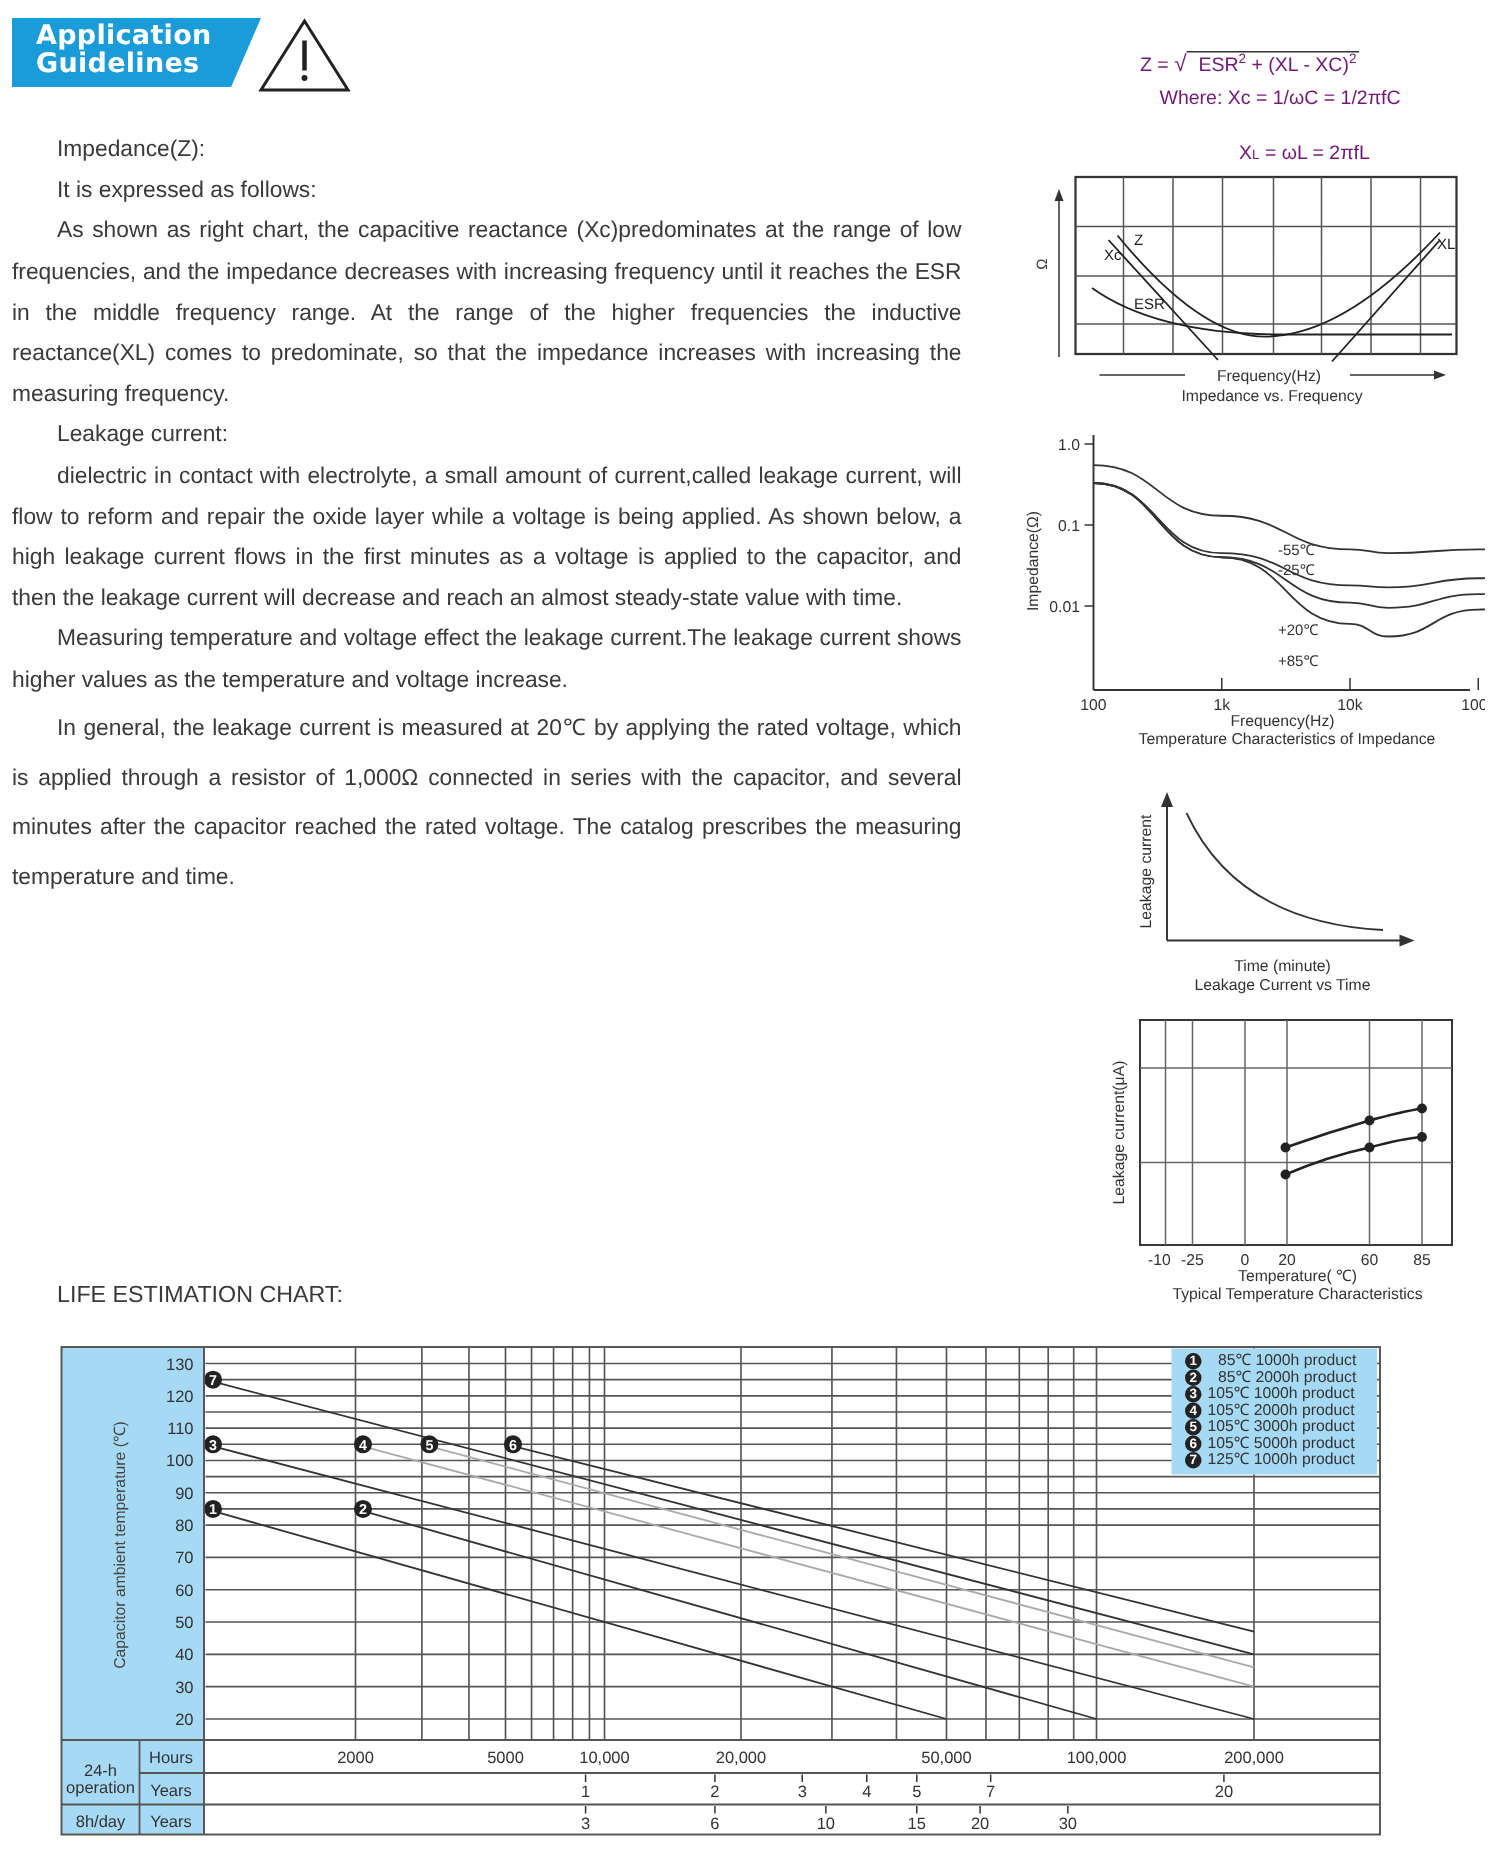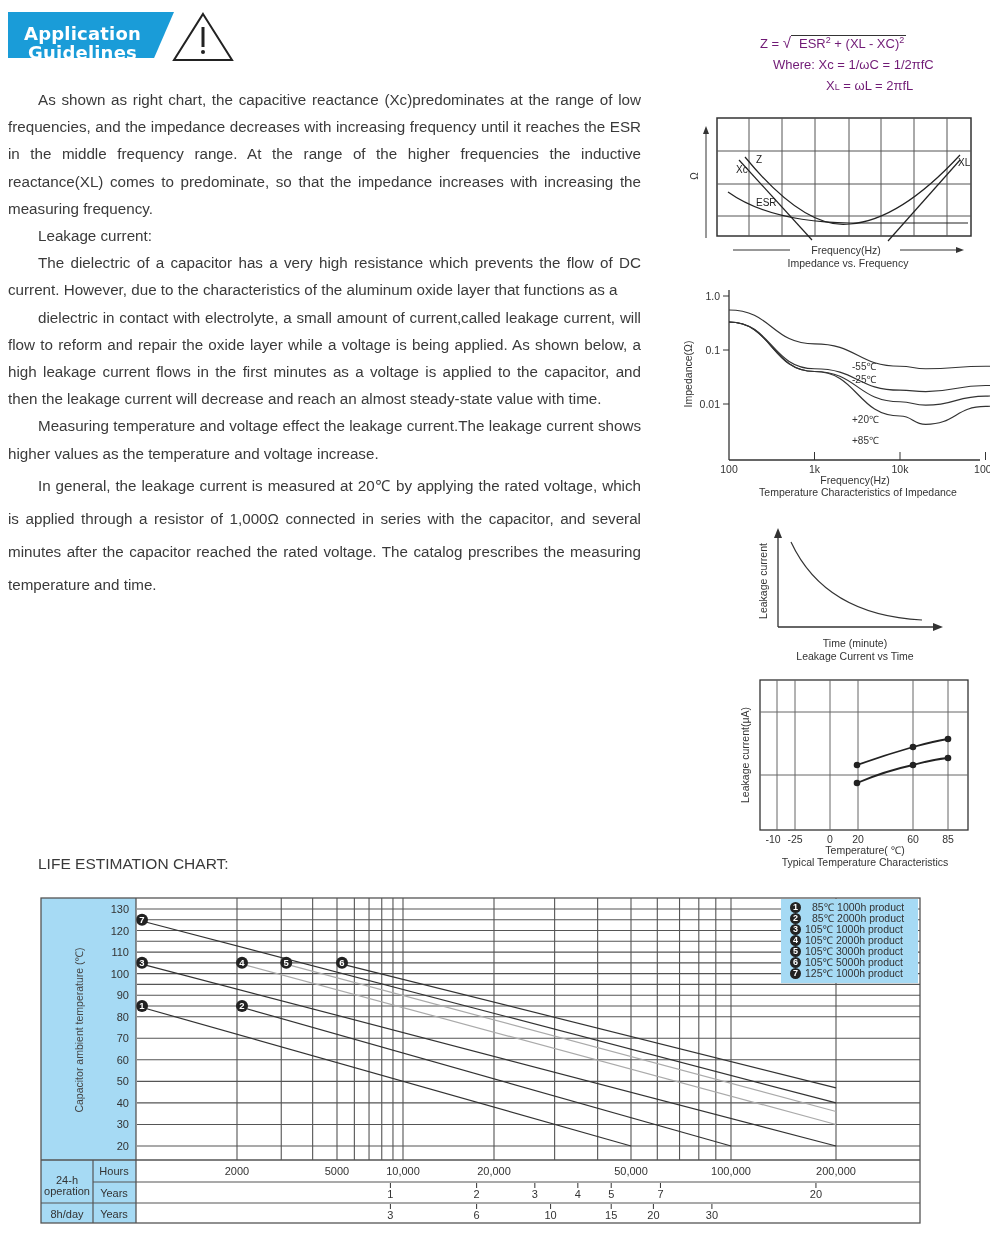--- a/index.html
+++ b/index.html
@@ -1,20 +1,20 @@
 <!DOCTYPE html>
 <html><head>
 <meta charset="utf-8">
 <style>
   html, body { margin:0; padding:0; background:#ffffff; }
   body { width:999px; height:1246px; position:relative; overflow:hidden; font-family:"Liberation Sans", sans-serif; color:#333; }
   .abs { position:absolute; }
   
   .badge { left:8px; top:12px; width:166px; height:46px; background:#1a9cd8; clip-path:polygon(0 0,100% 0,88% 100%,0 100%); }
-  .badge-text { left:24px; top:24px; color:#fff; font-family:"DejaVu Sans", sans-serif; font-weight:bold; font-size:18px; line-height:19px; letter-spacing:0.2px;text-align:center; }
+  .badge-text { left:24px; top:14px; color:#fff; font-family:"DejaVu Sans", sans-serif; font-weight:bold; font-size:18px; line-height:19px; letter-spacing:0.2px; }
   .warn { left:172px; top:12px; width:62px; height:50px; }
   
   .para { left:8px; width:633px; font-size:15.2px; line-height:27.2px; color:#3a3a3a; text-align:justify; font-family:"Liberation Sans", sans-serif; }
   .para p { margin:0; }
   .ind { text-indent:30px; }
   .heading-life { left:38px; top:855px; font-size:15.5px; color:#3a3a3a; }
   
   .formula { font-size:13px; color:#701a75; white-space:nowrap; }
   sup { font-size:9px; }
   svg text { font-family:"Liberation Sans", sans-serif; }
@@ -30,34 +30,35 @@
   <div>Application</div>
   <div>Guidelines</div>
 </div>
 <svg class="abs warn" viewBox="0 0 62 50">
   <polygon points="31,2 60,48 2,48" fill="#fff" stroke="#222" stroke-width="2"></polygon>
   <rect x="29.5" y="15" width="3" height="20" fill="#222"></rect>
   <circle cx="31" cy="40" r="2" fill="#222"></circle>
 </svg>
 
 <div class="abs para" style="top:86px;">
+  <p class="ind">Impedance(Z):</p>
+  <p class="ind">It is expressed as follows:</p>
   <p class="ind">As shown as right chart, the capacitive reactance (Xc)predominates at the range of low frequencies, and the impedance decreases  with increasing frequency until it reaches the ESR in the middle frequency range. At the range of the higher frequencies the inductive reactance(XL) comes to predominate, so that the impedance increases with increasing the measuring frequency.</p>
   <p class="ind">Leakage current:</p>
-  <p class="ind">The dielectric of a capacitor has a very high resistance which prevents the flow of DC current. However, due to the characteristics of the aluminum oxide layer that functions as a</p>
   <p class="ind">dielectric in contact with electrolyte, a small amount of current,called leakage current, will flow to reform and repair the oxide layer while a voltage is being applied. As shown below, a high leakage current flows in the first minutes as a voltage is applied to the capacitor, and then the leakage current will decrease and reach an almost steady-state value with time.</p>
   <p class="ind">Measuring temperature and voltage effect the leakage current.The leakage current shows higher values as the temperature and voltage increase.</p>
   <p class="ind" style="line-height:33px;margin-top:2px;">In general, the leakage current is measured at 20℃ by applying the rated voltage, which is applied through a resistor of 1,000Ω connected in series with the capacitor, and several minutes after the capacitor reached the rated voltage. The catalog prescribes the measuring temperature and time.</p>
 </div>
 <div class="abs heading-life">LIFE ESTIMATION CHART:</div>
 
 <div class="abs formula" style="left:760px; top:34px;">
   <span>Z = </span><span style="font-size:15px;">√</span><span style="border-top:1px solid #333; padding:0 2px 0 8px;"><span>ESR</span><sup>2</sup><span> + (XL - XC)</span><sup>2</sup></span>
 </div>
 <div class="abs formula" style="left:773px; top:57px;">Where: Xc = 1/ωC = 1/2πfC</div>
-<div class="abs formula" style="left:826px; top:78px;">
+<div class="abs formula" style="left:826px; top:94px;">
   <span>X</span><span style="font-size:9px;">L</span><span> = ωL = 2πfL</span>
 </div>
 
 <svg class="abs" style="left:690px; top:110px;" width="300" height="170">
   <line x1="16" y1="20" x2="16" y2="128" stroke="#333" stroke-width="1"></line>
   <polygon points="16,16 13,24 19,24" fill="#333"></polygon>
   <text x="8" y="66" font-size="10" fill="#333" transform="rotate(-90 8 66)" text-anchor="middle">Ω</text>
   <g stroke="#555" stroke-width="1">
     <rect x="27" y="8" width="254" height="118" fill="none" stroke="#333" stroke-width="1.5"></rect>
     <line x1="59" y1="8" x2="59" y2="126"></line>

